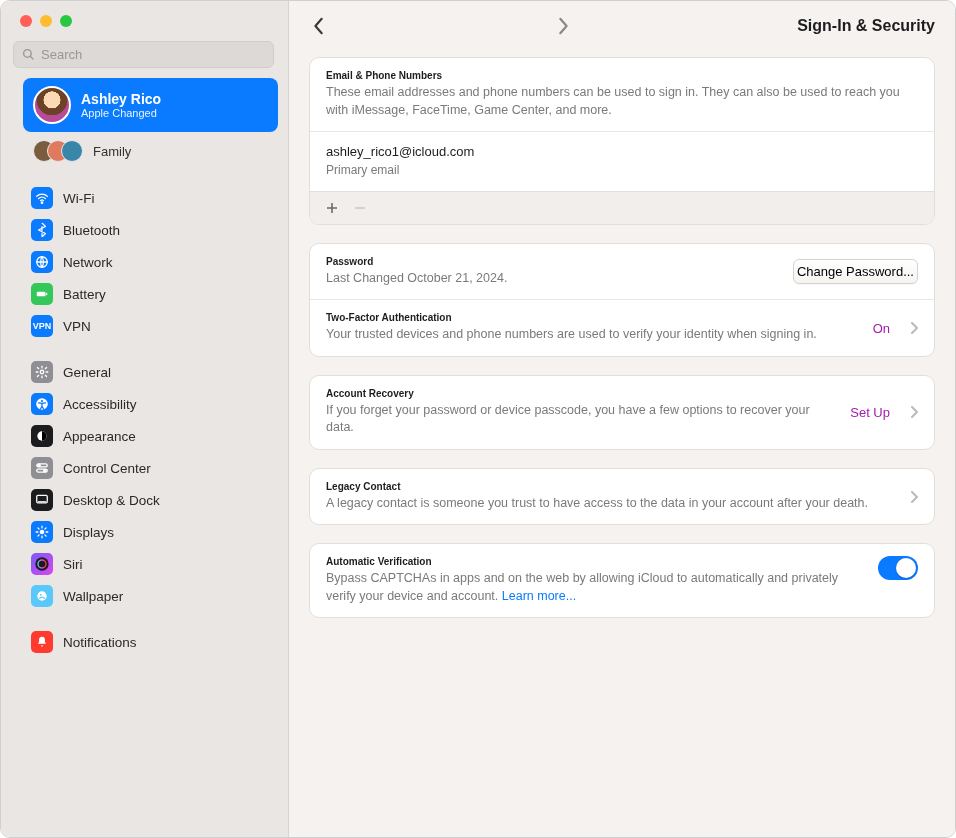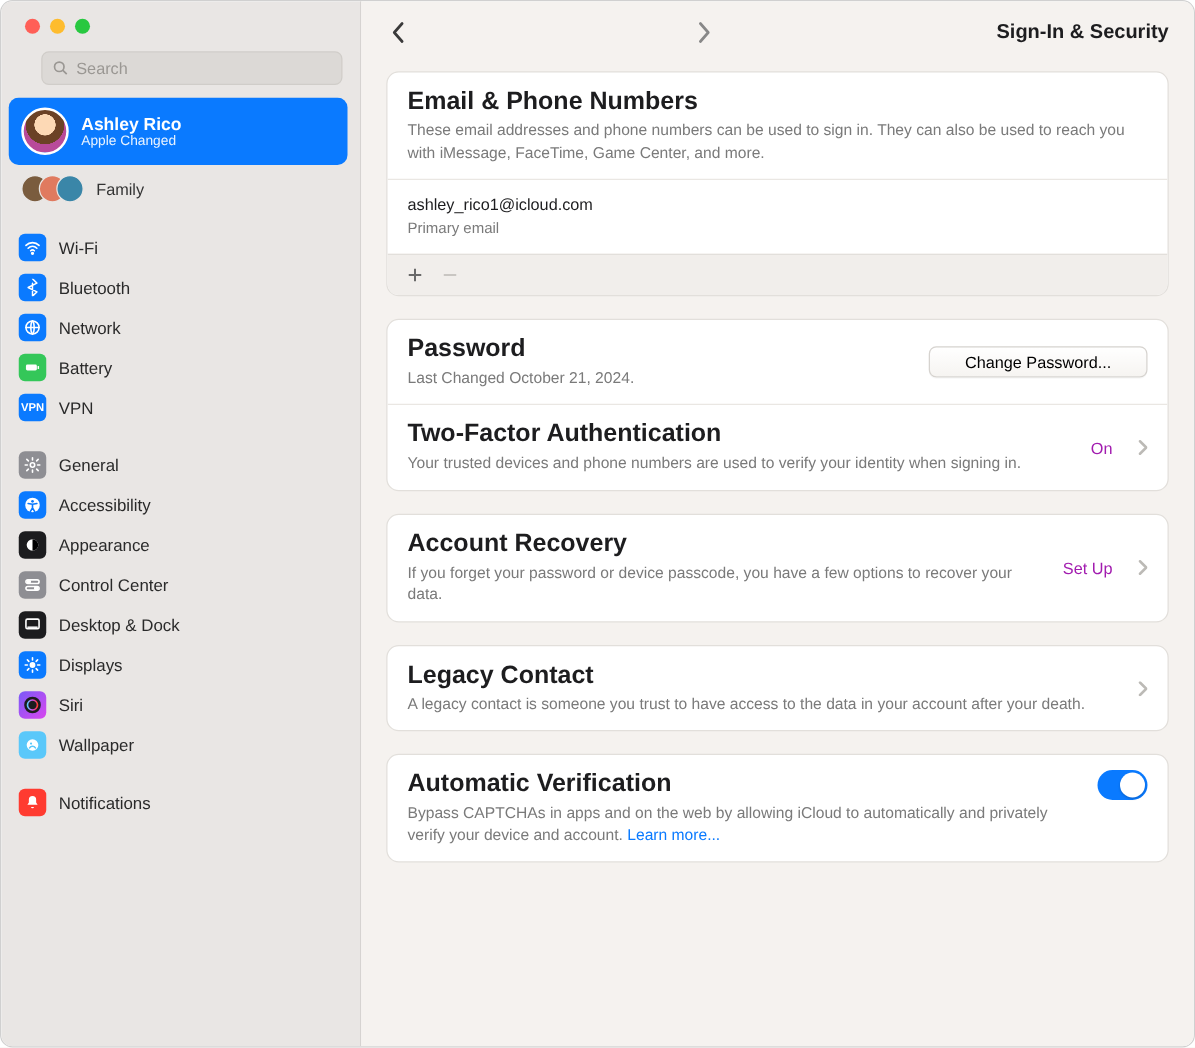--- a/index.html
+++ b/index.html
@@ -30,42 +30,42 @@
       gap: 8px;
       padding: 14px 14px 6px 19px;
     }
     .traffic-light {
       width: 12px; height: 12px; border-radius: 50%;
     }
     .traffic-light.red { background: #ff5f57; }
     .traffic-light.yellow { background: #febc2e; }
     .traffic-light.green { background: #28c840; }
     
-    .search-wrap { padding: 8px 14px 10px 32px; }
+    .search-wrap { padding: 8px 14px 10px 12px; }
     .search {
       display: flex;
       align-items: center;
       background: #dcd9d6;
       border: 1px solid #d0cdc9;
       border-radius: 6px;
       padding: 5px 8px;
       color: #888;
       gap: 6px;
     }
     .search input {
       border: none;
       background: transparent;
       outline: none;
       font-size: 13px;
       color: #333;
       width: 100%;
     }
     .search input::placeholder { color: #9a9793; }
     
-    .sidebar-scroll { overflow-y: auto; padding: 0 10px 10px 6px; }
+    .sidebar-scroll { overflow-y: auto; padding: 0 10px 10px 22px; }
     
     .account-row {
       background: #0a7aff;
       border-radius: 8px;
       padding: 8px 10px;
       display: flex;
       align-items: center;
       gap: 10px;
       color: #fff;
       margin-bottom: 2px;
@@ -156,21 +156,21 @@
       border-radius: 10px;
       margin-bottom: 18px;
       overflow: hidden;
     }
     .panel-section {
       padding: 12px 16px;
       border-top: 1px solid #eae7e3;
     }
     .panel-section:first-child { border-top: none; }
     .section-title {
-      font-size: 20px;
+      font-size: 10px;
       font-weight: 600;
     }
     .section-desc {
       font-size: 12.5px;
       color: #7a7a7a;
       margin-top: 3px;
       line-height: 1.4;
     }
     .row-flex {
       display: flex; align-items: center; justify-content: flex-end;
@@ -202,21 +202,21 @@
       color: #6a6a6a;
       font-size: 15px;
       border-radius: 4px;
     }
     .footer-btn.disabled { color: #c9c6c2; }
     
     .btn {
       background: linear-gradient(#ffffff,#f6f4f1);
       border: 1px solid #d6d3cf;
       border-radius: 6px;
-      padding: 4px 28px;
+      padding: 4px 3px;
       font-size: 13px;
       box-shadow: 0 1px 0 rgba(0,0,0,0.03);
     }
     
     .toggle {
       width: 40px; height: 24px; border-radius: 12px;
       background: #0a7aff;
       position: relative;
       flex-shrink: 0;
     }

